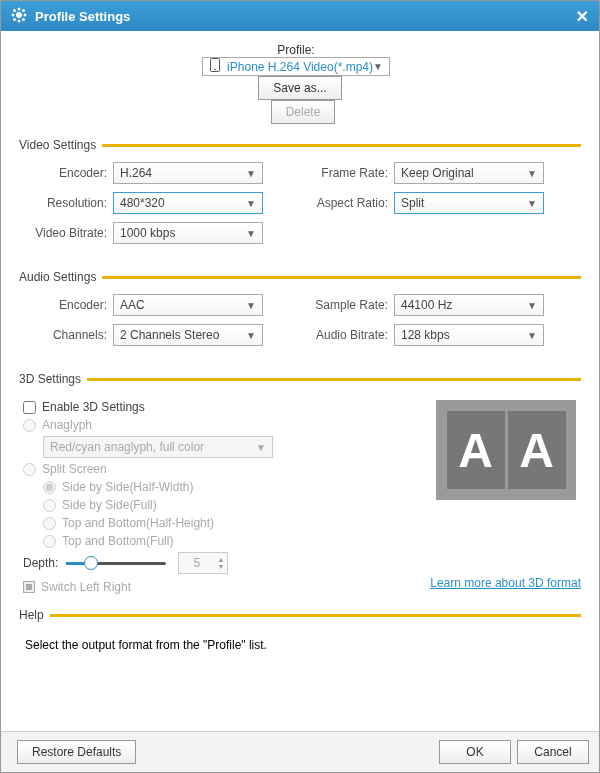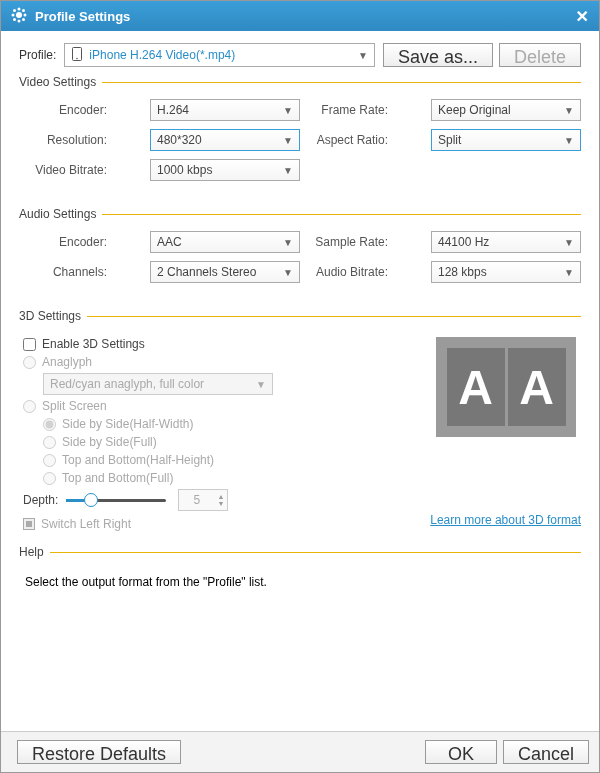--- a/index.html
+++ b/index.html
@@ -21,56 +21,56 @@
     display: flex;
     align-items: center;
     padding: 0 10px;
     font-weight: bold;
     font-size: 13px;
   }
   .titlebar .app-icon svg { width: 16px; height: 16px; margin-right: 8px; }
   .titlebar .title { flex: 1; }
   .titlebar .close { cursor: pointer; font-size: 16px; }
   .content { flex: 1; padding: 12px 18px 10px 18px; overflow: hidden; color: #555; }
-  .profile-row { display: flex; align-items: center; margin-bottom: 8px; }
+  .profile-row { display: flex; align-items: center; margin-bottom: 14px; flex-direction: column; }
   .profile-row .lbl { color: #333; margin-right: 8px; }
   .profile-select {
     flex: 1;
     border: 1px solid #aaa;
     height: 24px;
     display: flex;
     align-items: center;
     padding: 0 6px;
     background: #fff;
     margin-right: 8px;
     position: relative;
   }
   .profile-select .phone-icon svg { width: 12px; height: 14px; margin-right: 6px; }
   .profile-select .val { color: #2a8fc9; flex:1; }
   .profile-select .arrow { color: #666; font-size: 10px; }
   .btn {
     border: 1px solid #999;
     background: linear-gradient(#fff,#eee);
     padding: 3px 14px;
-    font-size: 18px;
+    font-size: 12px;
     cursor: pointer;
     color: #333;
     height: 24px;
   }
   .btn[disabled] { color: #aaa; cursor: default; }
 
   fieldset {
     border: none;
-    border-top: 1px solid #eab308;
+    border-top: 3px solid #eab308;
     margin-bottom: 14px;
     padding: 10px 0 4px 0;
   }
   legend { color: #444; padding: 0 6px 0 0; font-size: 12px; }
   .row { display: flex; margin-bottom: 8px; }
-  .cell { display: flex; align-items: center; width: 50%; justify-content: space-between; }
+  .cell { display: flex; align-items: center; width: 50%; }
   .cell .flabel { width: 88px; text-align: right; margin-right: 6px; color: #555; }
   .combo {
     flex: 1;
     border: 1px solid #aaa;
     height: 22px;
     background: linear-gradient(#fff,#f5f5f5);
     display: flex;
     align-items: center;
     padding: 0 6px;
     max-width: 150px;

